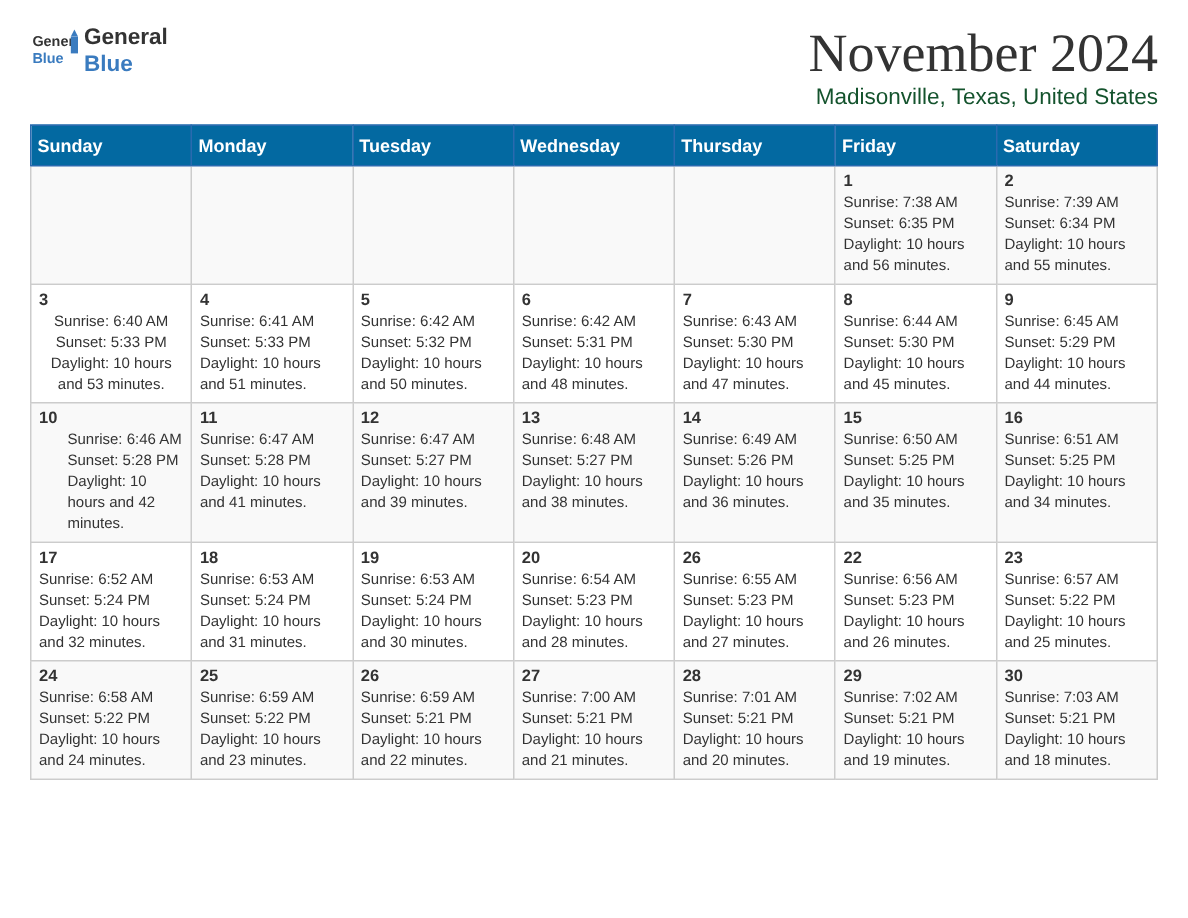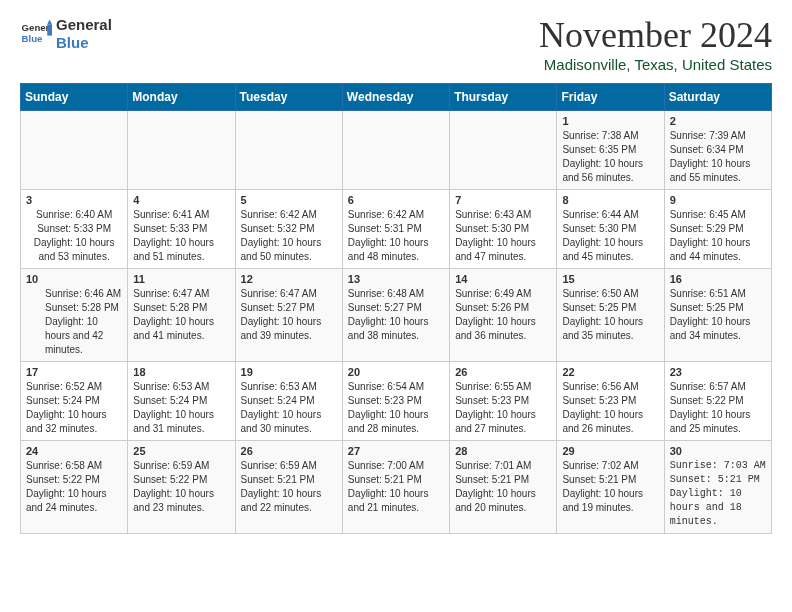--- a/index.html
+++ b/index.html
@@ -307,19 +307,19 @@
 Daylight: 10 hours and 20 minutes.</div>
         </td>
         <td>
           <span class="day-num">29</span>
           <div class="day-info" style="white-space: pre-line;">Sunrise: 7:02 AM
 Sunset: 5:21 PM
 Daylight: 10 hours and 19 minutes.</div>
         </td>
         <td>
           <span class="day-num">30</span>
-          <div class="day-info" style="white-space: pre-line; font-family: Liberation Mono, monospace;">Sunrise: 7:03 AM
+          <div class="day-info" style="white-space: pre-line;">Sunrise: 7:03 AM
 Sunset: 5:21 PM
 Daylight: 10 hours and 18 minutes.</div>
         </td>
       </tr>
     </tbody>
 </table>
 
 </body></html>

